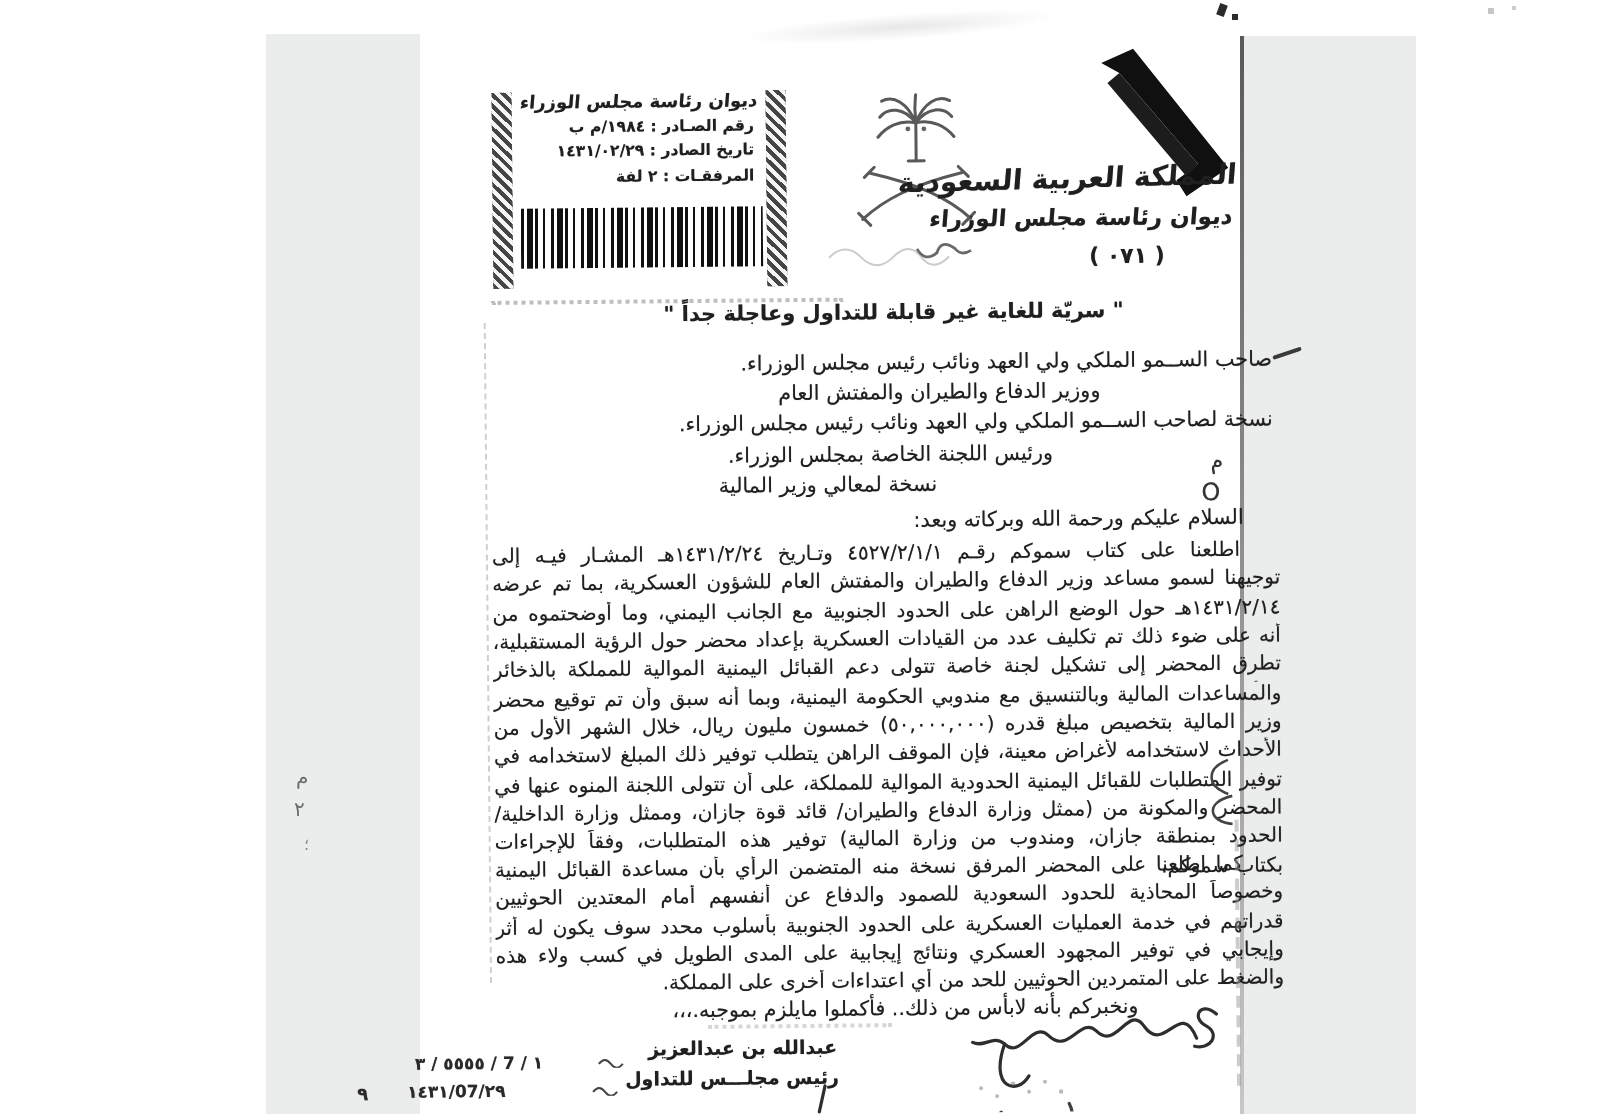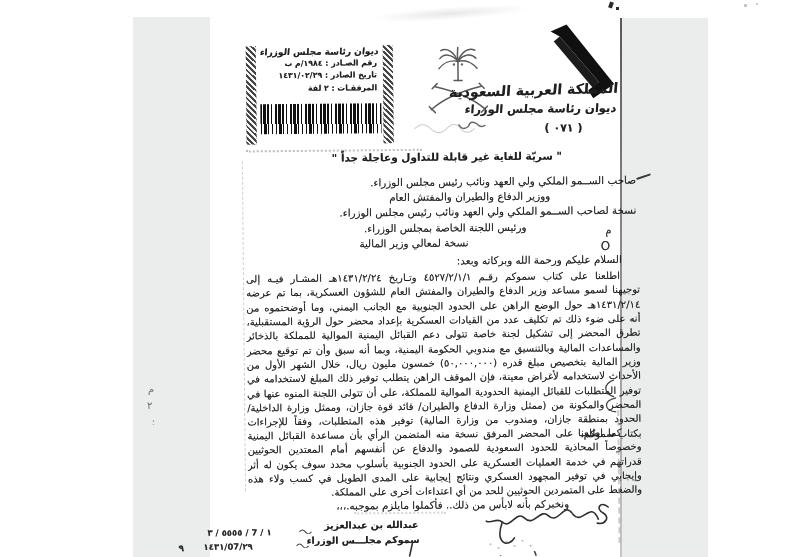--- a/index.html
+++ b/index.html
@@ -203,21 +203,21 @@
     <div class="abs ldash"></div>
     <div class="abs rdash"></div>
     <svg class="abs" style="left:598px;top:380px;" width="22" height="36" viewBox="0 0 22 36">
       <path d="M15 2 C4 6 4 15 15 19" fill="none" stroke="#444" stroke-width="1.3"></path>
       <path d="M17 20 C3 23 5 33 17 34" fill="none" stroke="#444" stroke-width="1.3"></path>
     </svg>
 
     <div class="abs sig-dots"></div>
     <div class="abs sig-block rtl">
       <div>عبدالله بن عبدالعزيز</div>
-      <div>سموكم مجلـــس الوزراء</div>
+      <div>رئيس مجلـــس للتداول</div>
     </div>
 
     <svg class="abs" style="left:400px;top:495px;" width="240" height="62" viewBox="0 0 240 62">
       <g fill="none" stroke="#2e2e2e" stroke-width="1.6" stroke-linecap="round">
         <path d="M206 14 c-8 -7 -13 2 -5 6 c7 4 2 12 -6 10"></path>
         <path d="M196 26 C188 6 180 34 170 20 C162 8 156 32 146 22 C138 14 132 34 122 24 C114 16 108 36 100 28 C94 23 90 30 84 27"></path>
         <path d="M100 28 C92 50 106 54 112 44"></path>
         <path d="M10 48 l-3 13"></path>
         <path d="M132 58 C140 74 112 80 106 64" opacity=".9"></path>
         <path d="M98 62 C82 80 62 58 50 72 C42 82 30 70 22 78" opacity=".9"></path>

